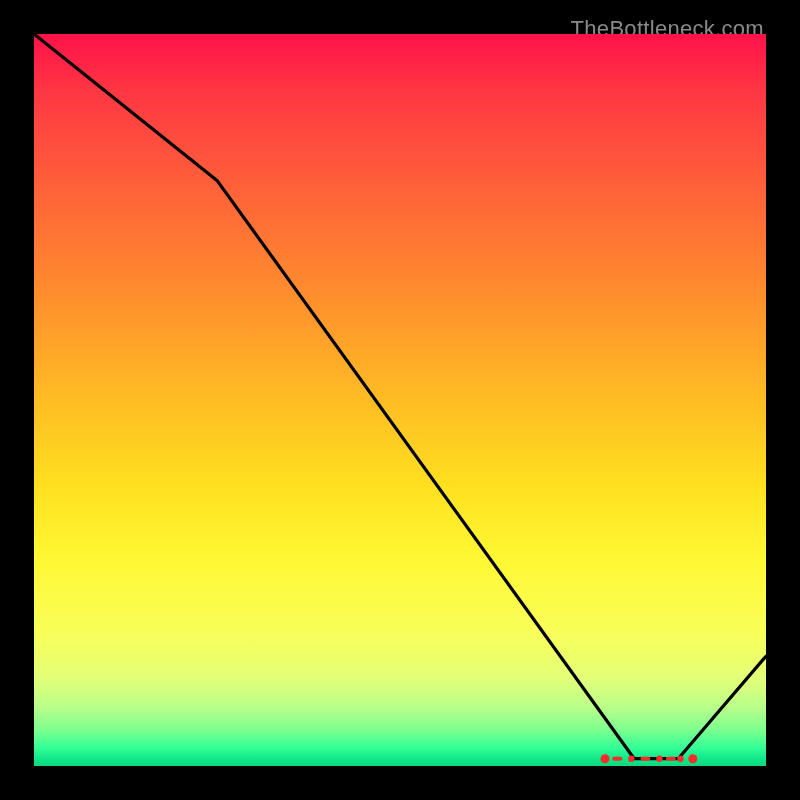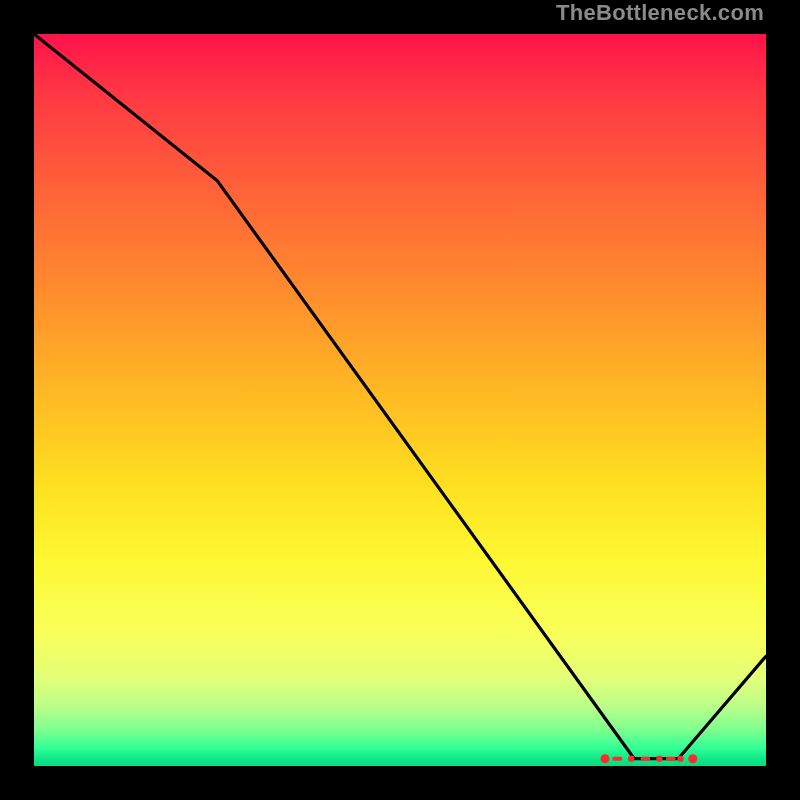--- a/index.html
+++ b/index.html
@@ -38,25 +38,25 @@
       #b8ff8a 92%,
       #7fff8e 95%,
       #33ff96 97.5%,
       #10e887 99%,
       #0bd97f 100%
     );
     overflow: hidden;
   }
   .attribution {
     position: absolute;
-    top: 0;
+    top: 16px;
     right: 36px;
     color: #8a8a8a;
     font-size: 22px;
-    font-weight: 700;
+    font-weight: 400;
     letter-spacing: 0.3px;
   }
   svg.overlay {
     position: absolute;
     left: 0;
     top: 0;
     width: 732px;
     height: 732px;
   }
 </style>

